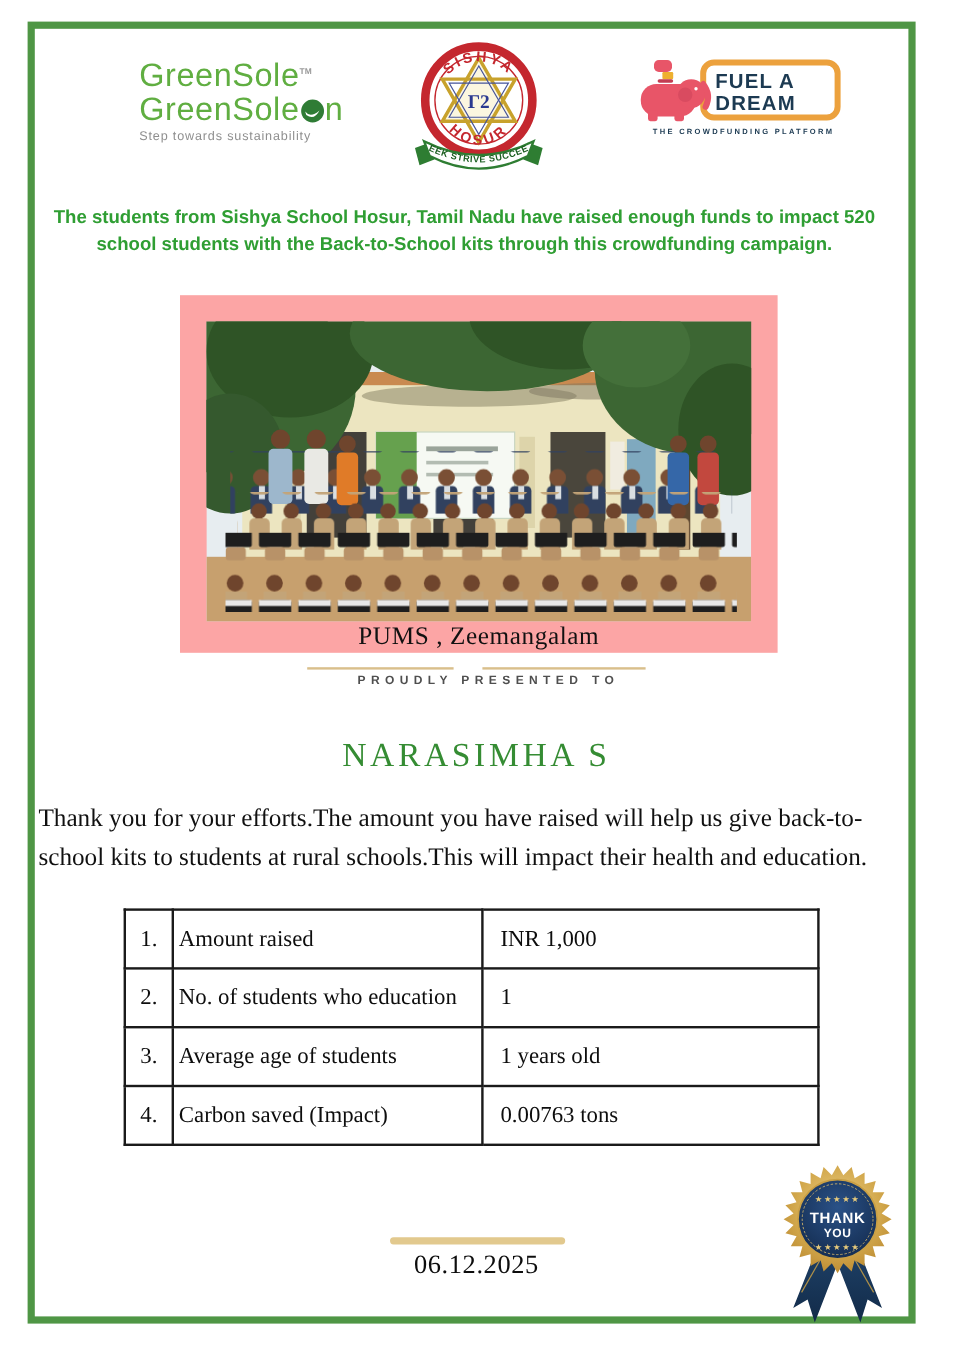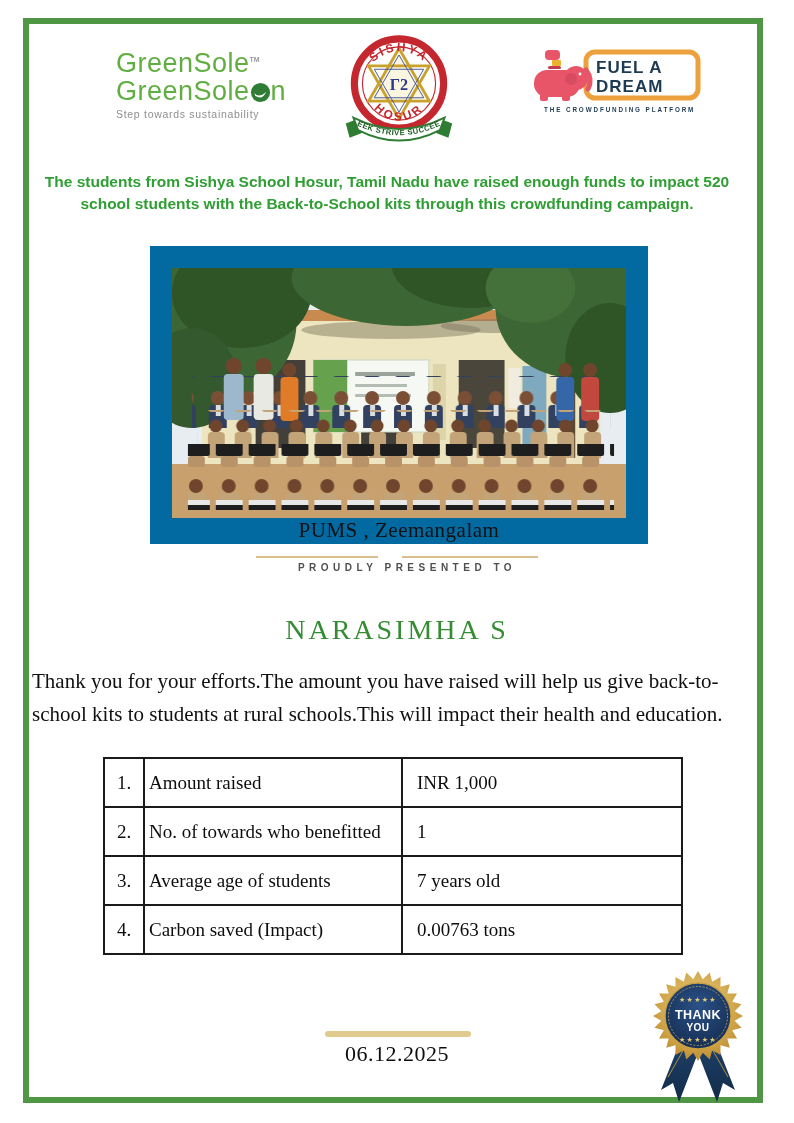--- a/index.html
+++ b/index.html
@@ -19,21 +19,21 @@
 
   .crest { position:absolute; left:342px; top:30px; width:114px; height:126px; }
   .fuel { position:absolute; left:528px; top:46px; width:178px; height:74px; }
 
   
   .headline { position:absolute; left:28px; top:171px; width:718px; text-align:center;
               font-family:"Liberation Sans", sans-serif; font-weight:bold; font-size:15.5px;
               line-height:1.4; color:#2f9e33; }
 
   
-  .panel { position:absolute; left:150px; top:246px; width:498px; height:298px; background:#0369a1; }
+  .panel { position:absolute; left:150px; top:246px; width:498px; height:298px; background:#fca5a5; }
   .photo { position:absolute; left:22px; top:22px; width:454px; height:250px; display:block; }
   .caption { position:absolute; left:0; top:272px; width:100%; text-align:center;
              font-size:21px; color:#111111; letter-spacing:.5px; }
 
   
   .cert-row { position:absolute; left:0; top:556px; width:794px; display:flex; align-items:center; justify-content:center; }
   .cert-line { height:2px; background:#d9bf8b; }
   .cert-line.l { width:122px; margin-right:12px; }
   .cert-line.r { width:136px; margin-left:12px; }
   .cert-title { font-size:21px; color:#3d3d3d; letter-spacing:2.5px; font-weight:500; }
@@ -211,27 +211,27 @@
 
   <table class="impact">
     <tbody>
       <tr>
         <td class="c-num">1.</td>
         <td class="c-label">Amount raised</td>
         <td class="c-value">INR 1,000</td>
       </tr>
       <tr>
         <td class="c-num">2.</td>
-        <td class="c-label">No. of towards who benefitted</td>
+        <td class="c-label">No. of students who education</td>
         <td class="c-value">1</td>
       </tr>
       <tr>
         <td class="c-num">3.</td>
         <td class="c-label">Average age of students</td>
-        <td class="c-value">7 years old</td>
+        <td class="c-value">1 years old</td>
       </tr>
       <tr>
         <td class="c-num">4.</td>
         <td class="c-label">Carbon saved (Impact)</td>
         <td class="c-value">0.00763 tons</td>
       </tr>
     </tbody>
   </table>
 
   <div class="date-bar"></div>

